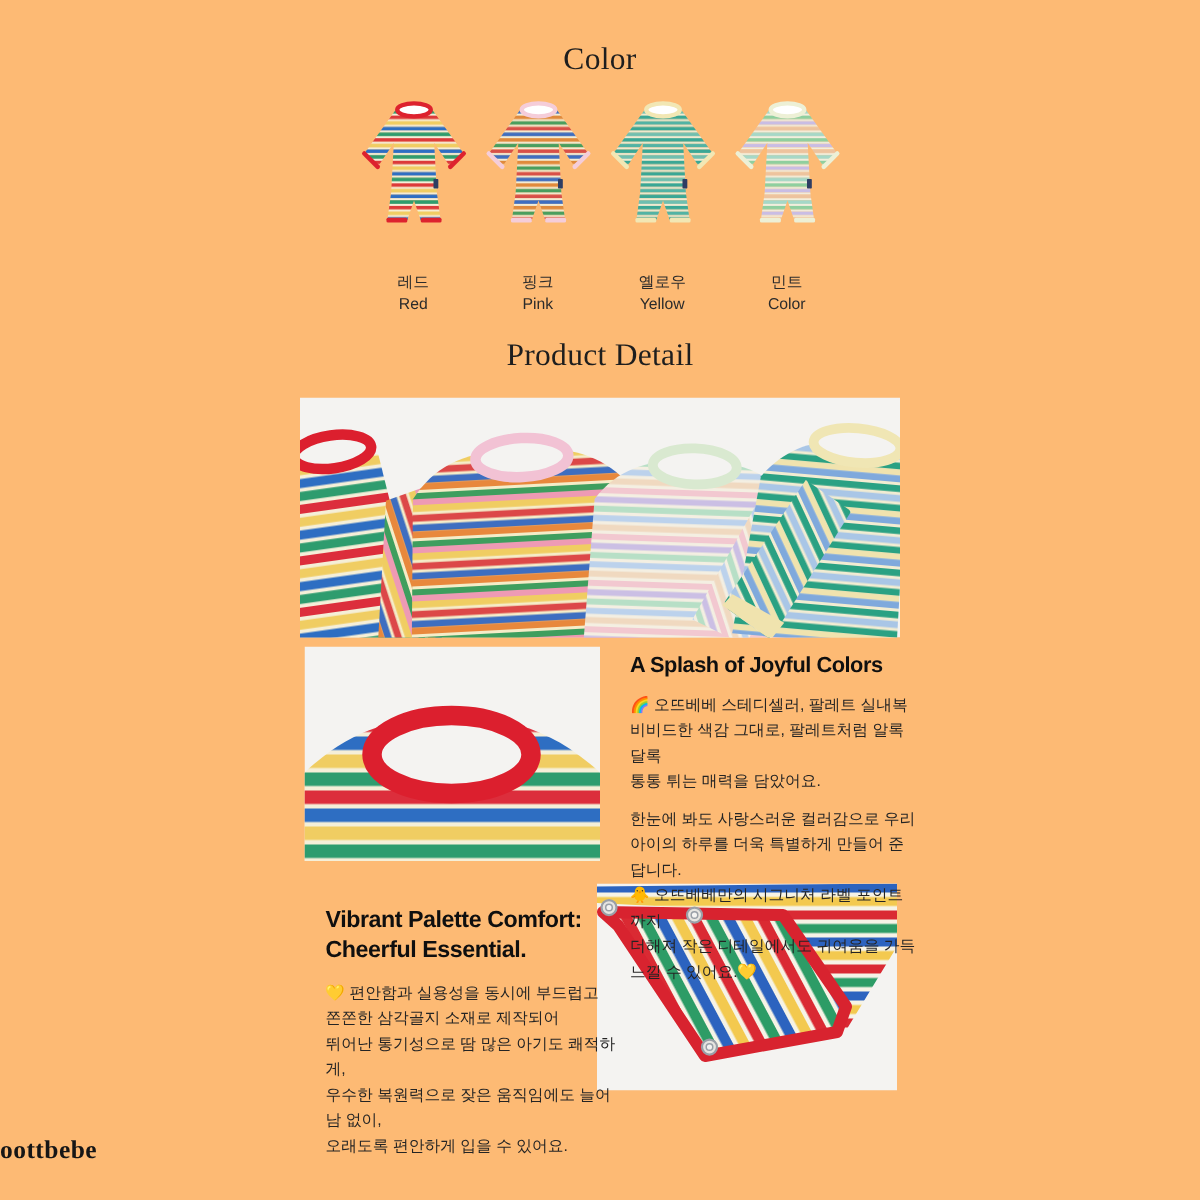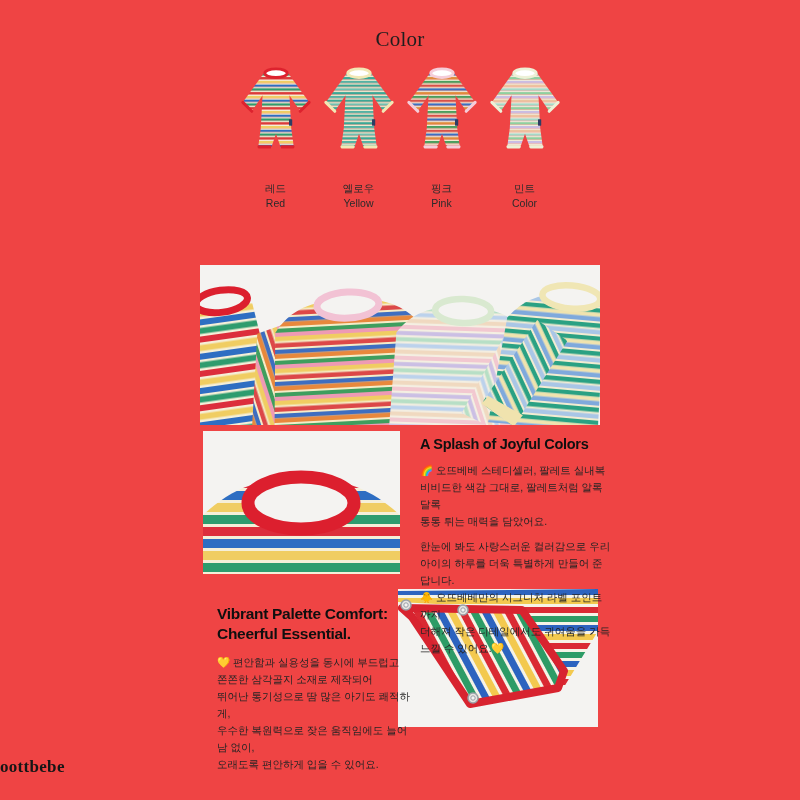--- a/index.html
+++ b/index.html
@@ -1,21 +1,21 @@
 <!DOCTYPE html>
 <html><head>
 <meta charset="utf-8">
 <style>
   html,body{margin:0;padding:0;}
   body{
     width:800px;height:800px;background:#ffffff;
     font-family:"Liberation Sans","DejaVu Sans",sans-serif;
     color:#222;
   }
-  #page{position:relative;width:800px;height:800px;background:#ef4444;overflow:hidden;}
+  #page{position:relative;width:800px;height:800px;background:#fdba74;overflow:hidden;}
   .abs{position:absolute;}
   .serif{font-family:"Liberation Serif","DejaVu Serif",serif;}
   .big-title{width:800px;text-align:center;font-size:21px;color:#1e1e1e;letter-spacing:0.2px;}
   #color-title{top:27px;left:0;}
   #detail-title{top:224px;left:0;}
   #variants{top:62px;left:0;width:800px;display:flex;justify-content:center;}
   .vcell{width:83px;text-align:center;}
   .vcell svg{width:86px;height:95px;display:block;margin:0 -1.5px;overflow:visible;}
   .vlabels{margin-top:24px;font-size:10.5px;line-height:14.5px;color:#2b2b2b;}
   .photo{display:block;}
@@ -57,20 +57,47 @@
           <path d="M11,45 L21,55" stroke="#dd222e" stroke-width="3.4" stroke-linecap="round"></path>
           <path d="M85,45 L75,55" stroke="#dd222e" stroke-width="3.4" stroke-linecap="round"></path>
           <rect x="27.5" y="92.8" width="15.5" height="3.6" rx="1.2" fill="#dd222e"></rect>
           <rect x="53" y="92.8" width="15.5" height="3.6" rx="1.2" fill="#dd222e"></rect>
           <ellipse cx="48" cy="12.5" rx="12.5" ry="4.8" fill="#ffffff" stroke="#dd222e" stroke-width="3.2"></ellipse>
           <rect x="62.5" y="64" width="3.6" height="7" rx="0.5" fill="#2e3d63"></rect>
         </svg>
         <div class="vlabels">
           <div>레드</div>
           <div>Red</div>
+        </div>
+      </div>
+      <div class="vcell">
+        <svg viewBox="0 0 96 106">
+          <defs>
+            <pattern id="rp1" patternUnits="userSpaceOnUse" width="96" height="16.8">
+              <rect x="0" y="0" width="96" height="2.7" fill="#e08a3c"></rect>
+              <rect x="0" y="2.7" width="96" height="1.5" fill="#f3ecd4"></rect>
+              <rect x="0" y="4.2" width="96" height="2.7" fill="#4a9e5e"></rect>
+              <rect x="0" y="6.9" width="96" height="1.5" fill="#f3ecd4"></rect>
+              <rect x="0" y="8.4" width="96" height="2.7" fill="#d85048"></rect>
+              <rect x="0" y="11.100000000000001" width="96" height="1.5" fill="#f3ecd4"></rect>
+              <rect x="0" y="12.600000000000001" width="96" height="2.7" fill="#3e6ec0"></rect>
+              <rect x="0" y="15.3" width="96" height="1.5" fill="#f3ecd4"></rect>
+            </pattern>
+          </defs>
+          <path d="M34,13 C42,6.5 54,6.5 62,13 L85,45 L75,55 L63,37 L65,74 L68,96 L53.5,96 L48,80 L42.5,96 L28,96 L31,74 L33,37 L21,55 L11,45 Z" fill="url(#rp1)"></path>
+          <path d="M11,45 L21,55" stroke="#f5cdd9" stroke-width="3.4" stroke-linecap="round"></path>
+          <path d="M85,45 L75,55" stroke="#f5cdd9" stroke-width="3.4" stroke-linecap="round"></path>
+          <rect x="27.5" y="92.8" width="15.5" height="3.6" rx="1.2" fill="#f5cdd9"></rect>
+          <rect x="53" y="92.8" width="15.5" height="3.6" rx="1.2" fill="#f5cdd9"></rect>
+          <ellipse cx="48" cy="12.5" rx="12.5" ry="4.8" fill="#ffffff" stroke="#f5cdd9" stroke-width="3.2"></ellipse>
+          <rect x="62.5" y="64" width="3.6" height="7" rx="0.5" fill="#2e3d63"></rect>
+        </svg>
+        <div class="vlabels">
+          <div>핑크</div>
+          <div>Pink</div>
         </div>
       </div>
       <div class="vcell">
         <svg viewBox="0 0 96 106">
           <defs>
             <pattern id="rp2" patternUnits="userSpaceOnUse" width="96" height="16.8">
               <rect x="0" y="0" width="96" height="2.7" fill="#3aa795"></rect>
               <rect x="0" y="2.7" width="96" height="1.5" fill="#f0ead0"></rect>
               <rect x="0" y="4.2" width="96" height="2.7" fill="#52b3a4"></rect>
               <rect x="0" y="6.9" width="96" height="1.5" fill="#f0ead0"></rect>
@@ -89,47 +116,20 @@
           <rect x="62.5" y="64" width="3.6" height="7" rx="0.5" fill="#2e3d63"></rect>
         </svg>
         <div class="vlabels">
           <div>옐로우</div>
           <div>Yellow</div>
         </div>
       </div>
       <div class="vcell">
         <svg viewBox="0 0 96 106">
           <defs>
-            <pattern id="rp1" patternUnits="userSpaceOnUse" width="96" height="16.8">
-              <rect x="0" y="0" width="96" height="2.7" fill="#e08a3c"></rect>
-              <rect x="0" y="2.7" width="96" height="1.5" fill="#f3ecd4"></rect>
-              <rect x="0" y="4.2" width="96" height="2.7" fill="#4a9e5e"></rect>
-              <rect x="0" y="6.9" width="96" height="1.5" fill="#f3ecd4"></rect>
-              <rect x="0" y="8.4" width="96" height="2.7" fill="#d85048"></rect>
-              <rect x="0" y="11.100000000000001" width="96" height="1.5" fill="#f3ecd4"></rect>
-              <rect x="0" y="12.600000000000001" width="96" height="2.7" fill="#3e6ec0"></rect>
-              <rect x="0" y="15.3" width="96" height="1.5" fill="#f3ecd4"></rect>
-            </pattern>
-          </defs>
-          <path d="M34,13 C42,6.5 54,6.5 62,13 L85,45 L75,55 L63,37 L65,74 L68,96 L53.5,96 L48,80 L42.5,96 L28,96 L31,74 L33,37 L21,55 L11,45 Z" fill="url(#rp1)"></path>
-          <path d="M11,45 L21,55" stroke="#f5cdd9" stroke-width="3.4" stroke-linecap="round"></path>
-          <path d="M85,45 L75,55" stroke="#f5cdd9" stroke-width="3.4" stroke-linecap="round"></path>
-          <rect x="27.5" y="92.8" width="15.5" height="3.6" rx="1.2" fill="#f5cdd9"></rect>
-          <rect x="53" y="92.8" width="15.5" height="3.6" rx="1.2" fill="#f5cdd9"></rect>
-          <ellipse cx="48" cy="12.5" rx="12.5" ry="4.8" fill="#ffffff" stroke="#f5cdd9" stroke-width="3.2"></ellipse>
-          <rect x="62.5" y="64" width="3.6" height="7" rx="0.5" fill="#2e3d63"></rect>
-        </svg>
-        <div class="vlabels">
-          <div>핑크</div>
-          <div>Pink</div>
-        </div>
-      </div>
-      <div class="vcell">
-        <svg viewBox="0 0 96 106">
-          <defs>
             <pattern id="rp3" patternUnits="userSpaceOnUse" width="96" height="16.8">
               <rect x="0" y="0" width="96" height="2.7" fill="#8fcf9f"></rect>
               <rect x="0" y="2.7" width="96" height="1.5" fill="#f2eedd"></rect>
               <rect x="0" y="4.2" width="96" height="2.7" fill="#c9bde4"></rect>
               <rect x="0" y="6.9" width="96" height="1.5" fill="#f2eedd"></rect>
               <rect x="0" y="8.4" width="96" height="2.7" fill="#edc39e"></rect>
               <rect x="0" y="11.100000000000001" width="96" height="1.5" fill="#f2eedd"></rect>
               <rect x="0" y="12.600000000000001" width="96" height="2.7" fill="#a5d8c8"></rect>
               <rect x="0" y="15.3" width="96" height="1.5" fill="#f2eedd"></rect>
             </pattern>
@@ -142,20 +142,21 @@
           <ellipse cx="48" cy="12.5" rx="12.5" ry="4.8" fill="#ffffff" stroke="#edf0d6" stroke-width="3.2"></ellipse>
           <rect x="62.5" y="64" width="3.6" height="7" rx="0.5" fill="#2e3d63"></rect>
         </svg>
         <div class="vlabels">
           <div>민트</div>
           <div>Color</div>
         </div>
       </div>
     </div>
 
+  <div id="detail-title" class="abs big-title serif">Product Detail</div>
 
   <svg id="hero-photo" class="abs photo" width="400" height="160" viewBox="0 0 400 160">
     <defs>
       <pattern id="hp1" patternUnits="userSpaceOnUse" width="12" height="34">
         <rect width="12" height="34" fill="#f5efd8"></rect>
         <rect y="0" width="12" height="6" fill="#dc2e3c"></rect>
         <rect y="8.5" width="12" height="6" fill="#f0cd62"></rect>
         <rect y="17" width="12" height="6" fill="#2e6ec2"></rect>
         <rect y="25.5" width="12" height="6" fill="#2e9c6e"></rect>
       </pattern>

